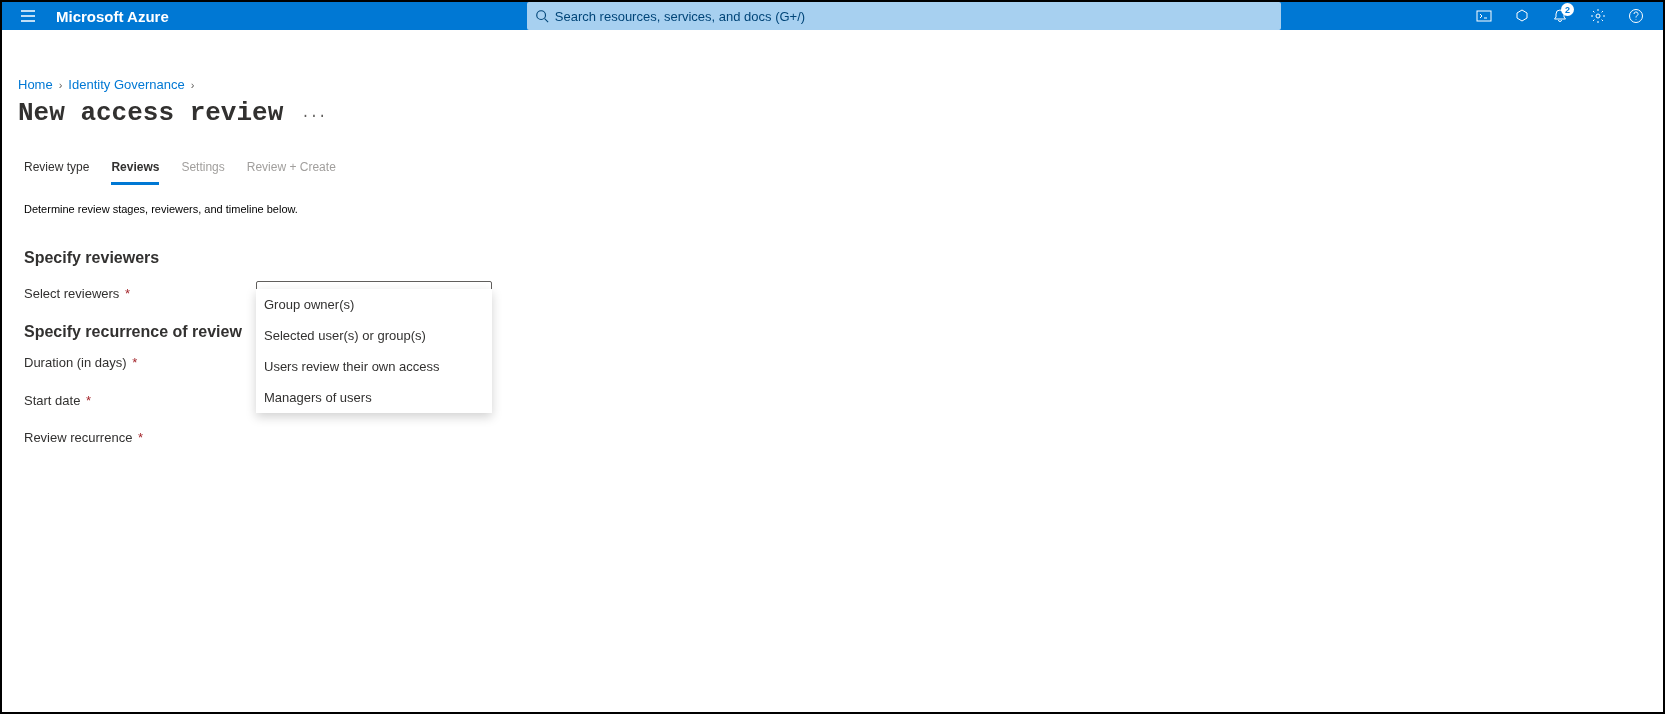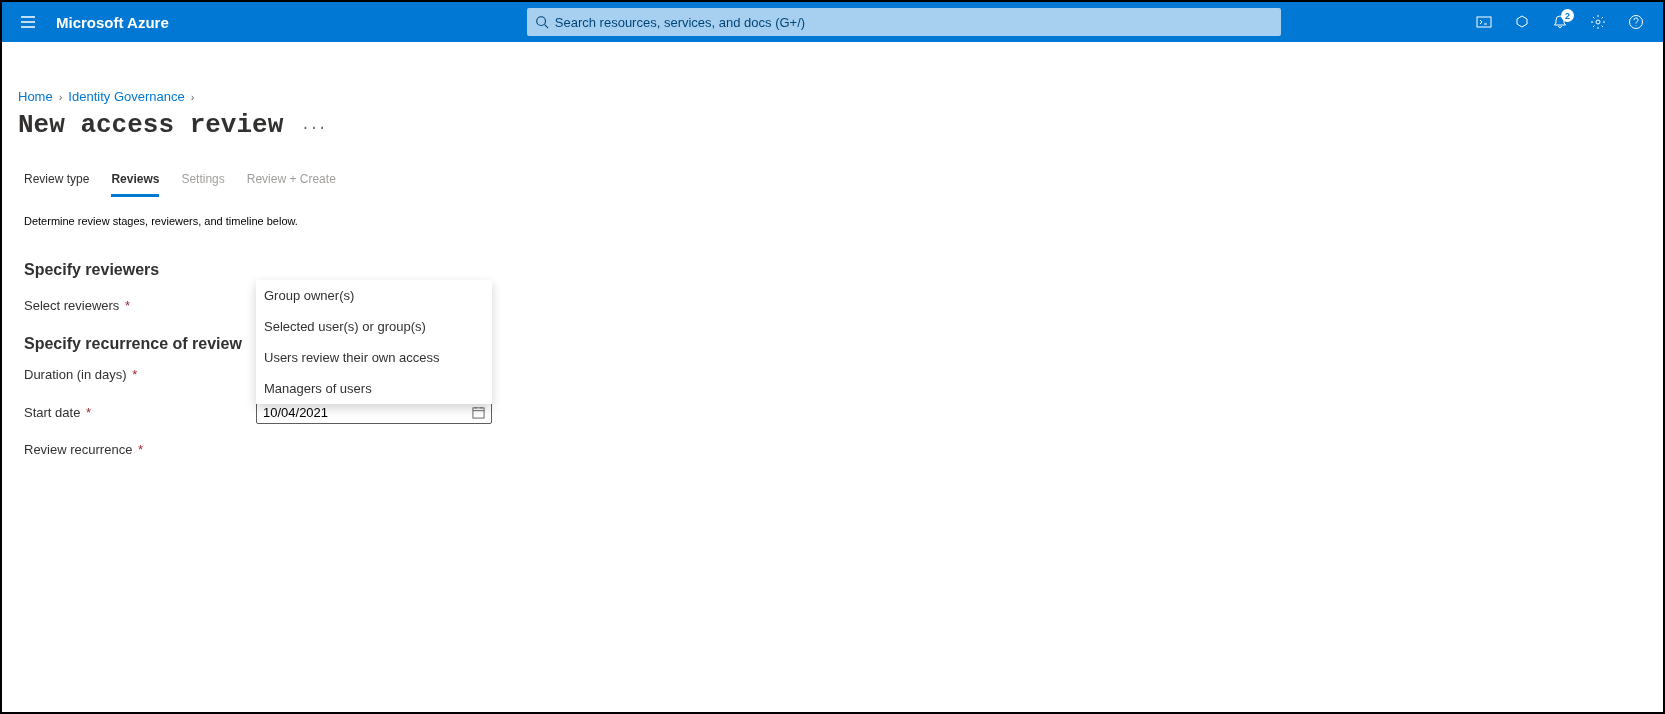--- a/index.html
+++ b/index.html
@@ -11,21 +11,21 @@
     height: 714px;
     border: 2px solid #000;
     background: #fff;
     overflow: hidden;
     position: relative;
   }
 
   
   .topbar {
     background: #0078d4;
-    height: 40px;
+    height: 28px;
     display: flex;
     align-items: center;
     padding: 0 10px;
     color: #fff;
   }
   .topbar .hamburger {
     width: 32px;
     height: 32px;
     display: flex;
     align-items: center;
@@ -209,21 +209,21 @@
     border: none;
     outline: none;
     font-size: 13px;
     width: 160px;
   }
 
   
   .dropdown-list {
     position: absolute;
     left: 254px;
-    top: 278px;
+    top: 287px;
     width: 236px;
     background: #fff;
     border-top: none;
     box-shadow: 0 4px 10px rgba(0,0,0,0.18);
     z-index: 10;
   }
   .dropdown-option {
     padding: 8px 8px;
     font-size: 13px;
     cursor: pointer;

